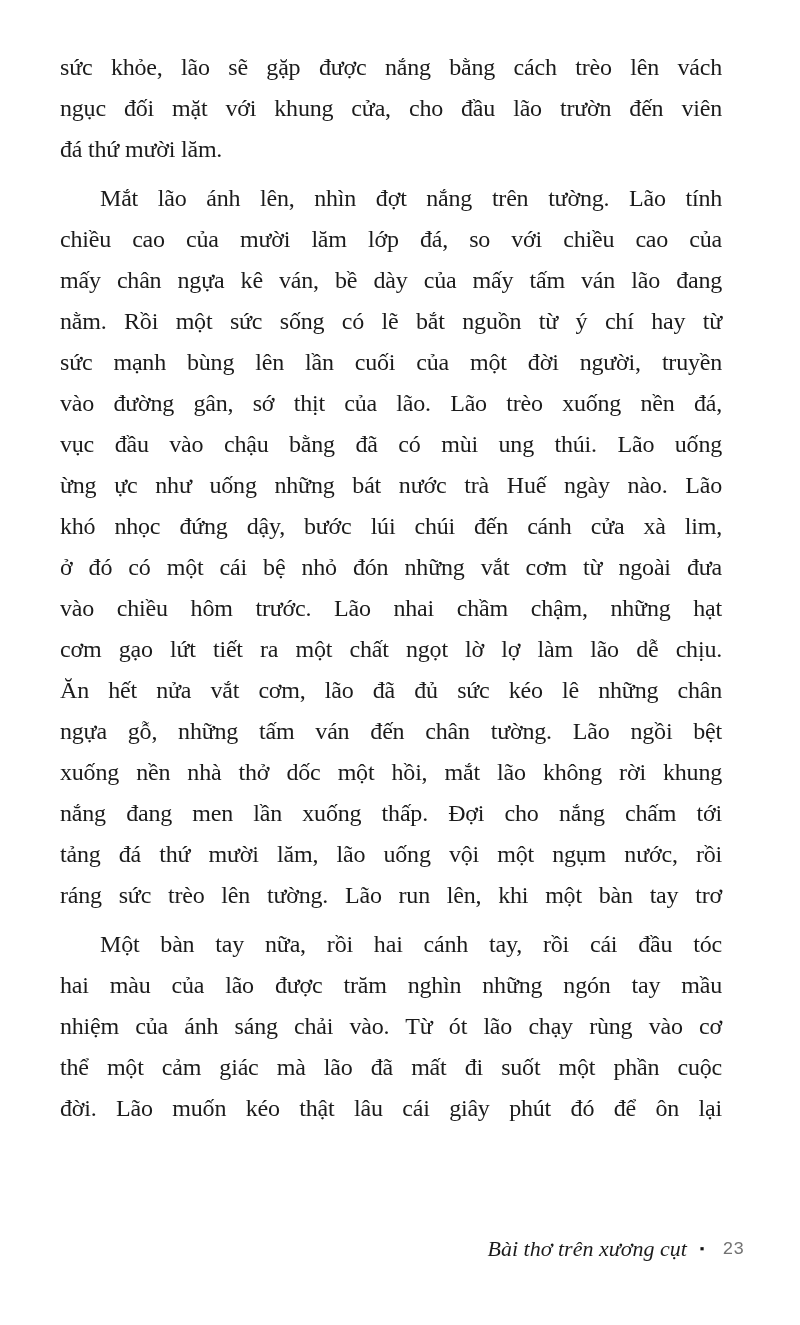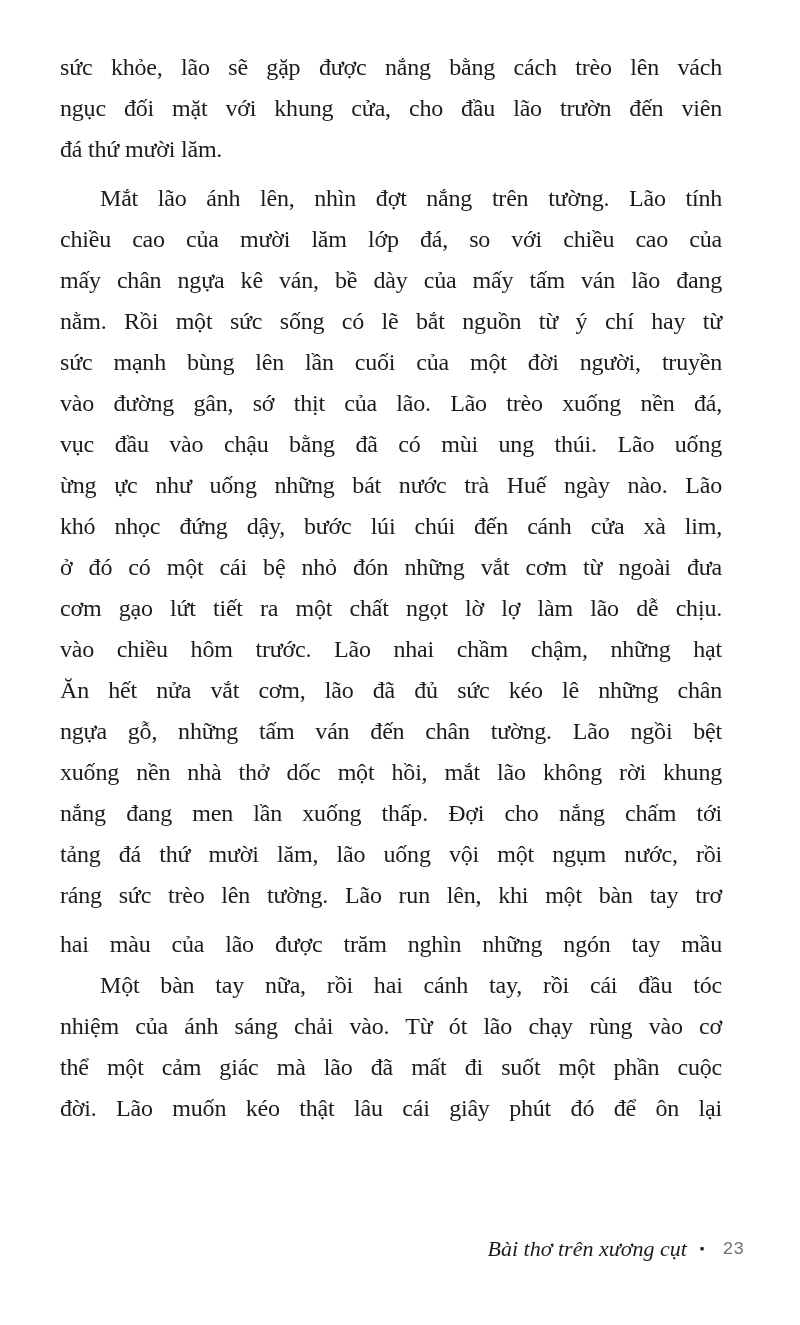--- a/index.html
+++ b/index.html
@@ -80,33 +80,33 @@
       <div class="line indent">Mắt lão ánh lên, nhìn đợt nắng trên tường. Lão tính</div>
       <div class="line">chiều cao của mười lăm lớp đá, so với chiều cao của</div>
       <div class="line">mấy chân ngựa kê ván, bề dày của mấy tấm ván lão đang</div>
       <div class="line">nằm. Rồi một sức sống có lẽ bắt nguồn từ ý chí hay từ</div>
       <div class="line">sức mạnh bùng lên lần cuối của một đời người, truyền</div>
       <div class="line">vào đường gân, sớ thịt của lão. Lão trèo xuống nền đá,</div>
       <div class="line">vục đầu vào chậu bằng đã có mùi ung thúi. Lão uống</div>
       <div class="line">ừng ực như uống những bát nước trà Huế ngày nào. Lão</div>
       <div class="line">khó nhọc đứng dậy, bước lúi chúi đến cánh cửa xà lim,</div>
       <div class="line">ở đó có một cái bệ nhỏ đón những vắt cơm từ ngoài đưa</div>
+      <div class="line">vào chiều hôm trước. Lão nhai chầm chậm, những hạt</div>
       <div class="line">cơm gạo lứt tiết ra một chất ngọt lờ lợ làm lão dễ chịu.</div>
-      <div class="line">vào chiều hôm trước. Lão nhai chầm chậm, những hạt</div>
       <div class="line">Ăn hết nửa vắt cơm, lão đã đủ sức kéo lê những chân</div>
       <div class="line">ngựa gỗ, những tấm ván đến chân tường. Lão ngồi bệt</div>
       <div class="line">xuống nền nhà thở dốc một hồi, mắt lão không rời khung</div>
       <div class="line">nắng đang men lần xuống thấp. Đợi cho nắng chấm tới</div>
       <div class="line">tảng đá thứ mười lăm, lão uống vội một ngụm nước, rồi</div>
       <div class="line">ráng sức trèo lên tường. Lão run lên, khi một bàn tay trơ</div>
     </div>
 
     <div class="paragraph">
+      <div class="line indent">Một bàn tay nữa, rồi hai cánh tay, rồi cái đầu tóc</div>
       <div class="line">hai màu của lão được trăm nghìn những ngón tay mầu</div>
-      <div class="line indent">Một bàn tay nữa, rồi hai cánh tay, rồi cái đầu tóc</div>
       <div class="line">nhiệm của ánh sáng chải vào. Từ ót lão chạy rùng vào cơ</div>
       <div class="line">thể một cảm giác mà lão đã mất đi suốt một phần cuộc</div>
       <div class="line">đời. Lão muốn kéo thật lâu cái giây phút đó để ôn lại</div>
     </div>
 
   </div>
 
   <div class="footer">
     <span class="running-title">Bài thơ trên xương cụt</span>
     <span class="footer-bullet">▪</span>

